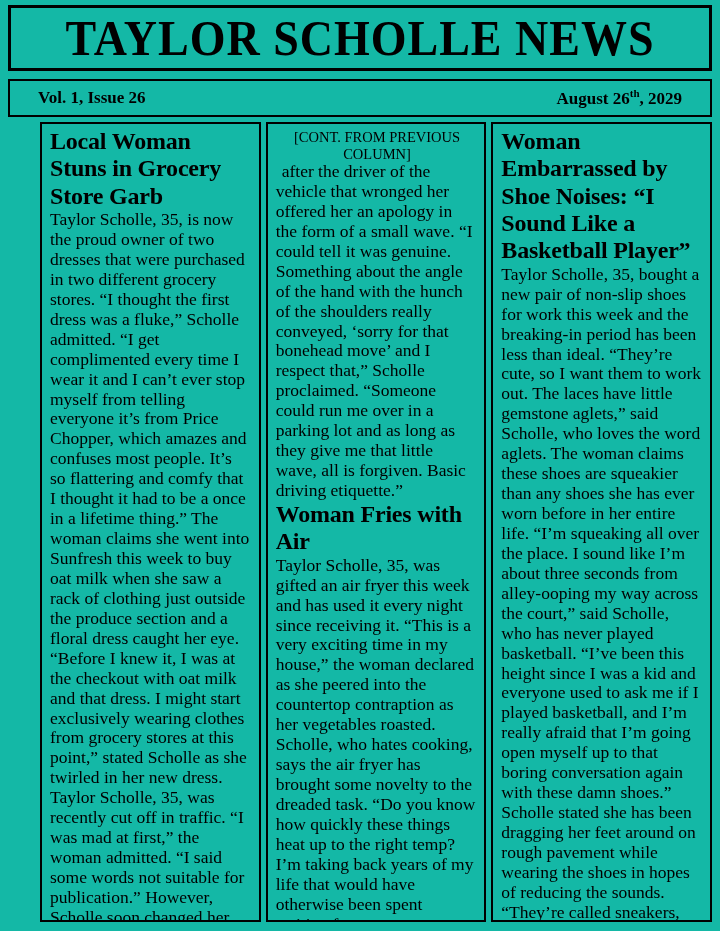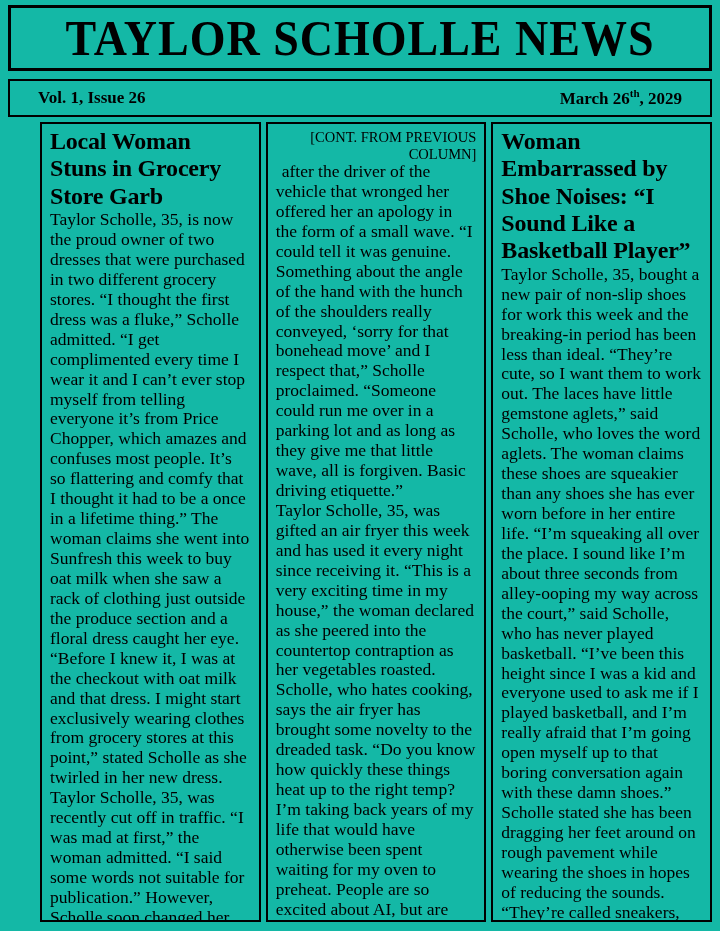--- a/index.html
+++ b/index.html
@@ -26,50 +26,51 @@
   .issue-bar sup { font-size: 11px; vertical-align: super; }
   .columns { margin-top: 5px; display: flex; gap: 5px; margin-left: 32px; }
   .col {
     flex: 1; border: 2px solid #000000; height: 800px;
     padding: 4px 8px; overflow: hidden;
     font-size: 17.5px; line-height: 1.14; text-align: left;
   }
   .col h2 {
     font-size: 24px; line-height: 1.14; font-weight: bold; letter-spacing: -0.2px;
   }
-  .cont-marker-top { text-align: right; font-size: 14.5px; margin-top: 1px; padding-left: 2px; }
+  .cont-marker-top { text-align: center; font-size: 14.5px; margin-top: 1px; padding-left: 2px; }
   p.indented { text-indent: 6px; }
   .it { font-style: italic; }
 </style>
 </head>
 <body>
 
 <div class="page">
 
   <div class="masthead">
     <span class="title">TAYLOR SCHOLLE NEWS</span>
   </div>
 
   <div class="issue-bar">
     <span>Vol. 1, Issue 26</span>
-    <span><span>March 26</span><sup>th</sup><span>, 2029</span></span>
+    <span><span>August 26</span><sup>th</sup><span>, 2029</span></span>
   </div>
 
   <div class="columns">
 
     <div class="col">
       <h2>Local Woman Stuns in Grocery Store Garb</h2>
       <p>Taylor Scholle, 35, is now the proud owner of two dresses that were purchased in two different grocery stores. “I thought the first dress was a fluke,” Scholle admitted. “I get complimented every time I wear it and I can’t ever stop myself from telling everyone it’s from Price Chopper, which amazes and confuses most people. It’s so flattering and comfy that I thought it had to be a once in a lifetime thing.” The woman claims she went into Sunfresh this week to buy oat milk when she saw a rack of clothing just outside the produce section and a floral dress caught her eye. “Before I knew it, I was at the checkout with oat milk and that dress. I might start exclusively wearing clothes from grocery stores at this point,” stated Scholle as she twirled in her new dress.</p>
       <p>Taylor Scholle, 35, was recently cut off in traffic. “I was mad at first,” the woman admitted. “I said some words not suitable for publication.” However, Scholle soon changed her tune</p>
 
     </div>
 
     <div class="col">
       <div class="cont-marker-top">[CONT. FROM PREVIOUS COLUMN]</div>
       <p class="indented">after the driver of the vehicle that wronged her offered her an apology in the form of a small wave. “I could tell it was genuine. Something about the angle of the hand with the hunch of the shoulders really conveyed, ‘sorry for that bonehead move’ and I respect that,” Scholle proclaimed. “Someone could run me over in a parking lot and as long as they give me that little wave, all is forgiven. Basic driving etiquette.”</p>
+      <h2>Woman Fries with Air</h2>
       <p><span>Taylor Scholle, 35, was gifted an air fryer this week and has used it every night since receiving it. “This is a very exciting time in my house,” the woman declared as she peered into the countertop contraption as her vegetables roasted. Scholle, who hates cooking, says the air fryer has brought some novelty to the dreaded task. “Do you know how quickly these things heat up to the right temp? I’m taking back years of my life that would have otherwise been spent waiting for my oven to preheat. People are so excited about AI, but are they even aware of </span><span class="it">this</span></p>
     </div>
 
     <div class="col">
       <h2>Woman Embarrassed by Shoe Noises: “I Sound Like a Basketball Player”</h2>
       <p>Taylor Scholle, 35, bought a new pair of non-slip shoes for work this week and the breaking-in period has been less than ideal. “They’re cute, so I want them to work out. The laces have little gemstone aglets,” said Scholle, who loves the word aglets. The woman claims these shoes are squeakier than any shoes she has ever worn before in her entire life. “I’m squeaking all over the place. I sound like I’m about three seconds from alley-ooping my way across the court,” said Scholle, who has never played basketball. “I’ve been this height since I was a kid and everyone used to ask me if I played basketball, and I’m really afraid that I’m going open myself up to that boring conversation again with these damn shoes.” Scholle stated she has been dragging her feet around on rough pavement while wearing the shoes in hopes of reducing the sounds. “They’re called sneakers, but there can be no sneaking in these. More like squeakers, amirite?”</p>
 
     </div>
 
   </div>

